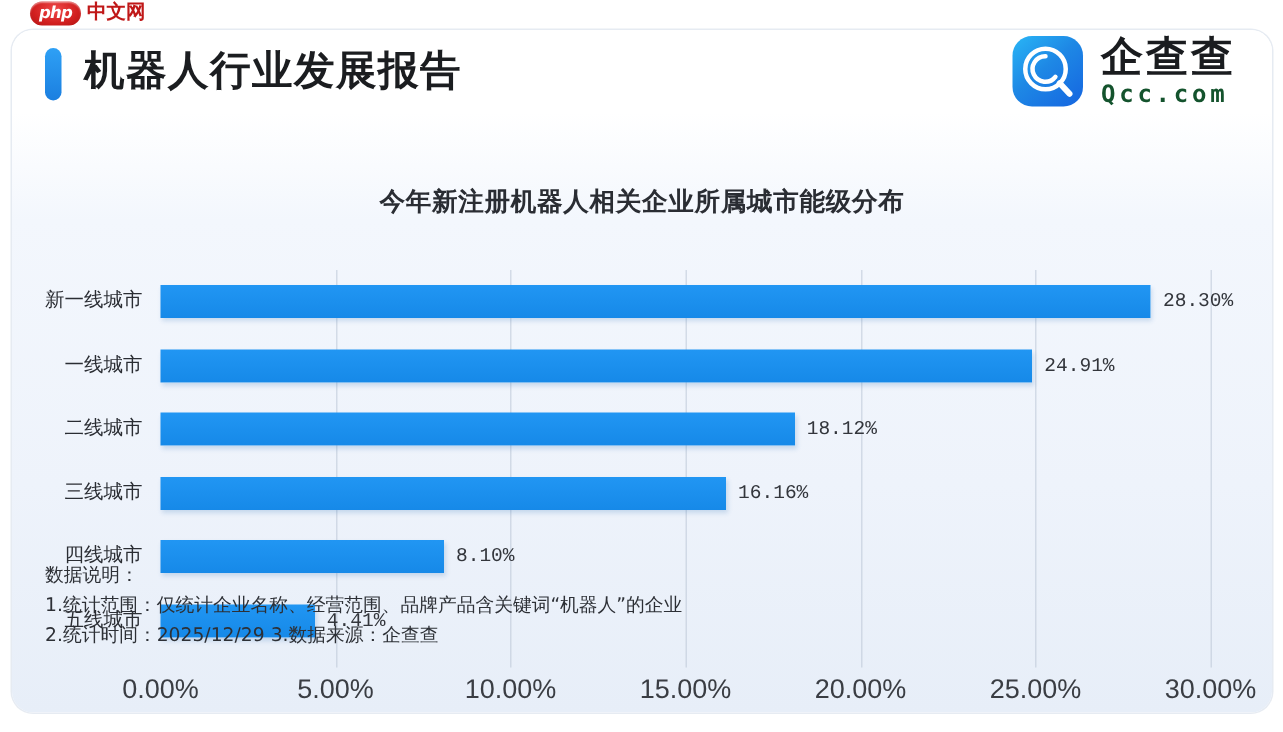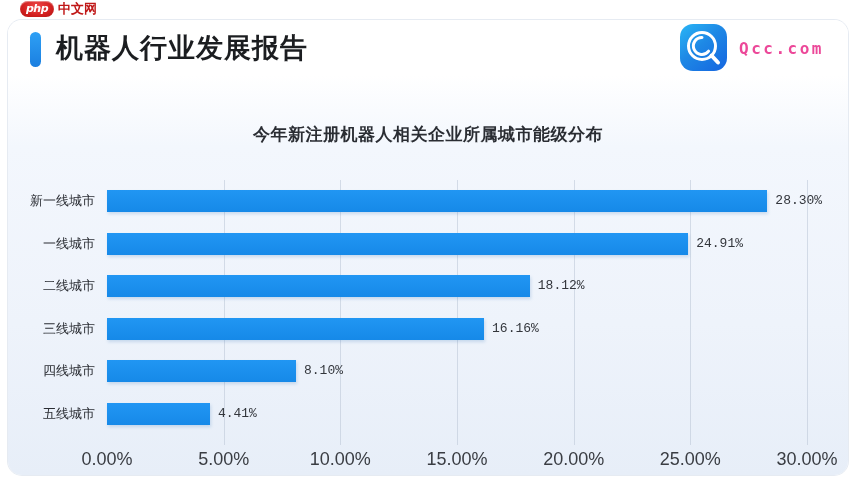--- a/index.html
+++ b/index.html
@@ -67,21 +67,21 @@
     background: linear-gradient(140deg,#29b6f6 0%,#1e88e5 45%,#1565e0 100%);
     position: relative;
   }
   .qcc-mark svg { position: absolute; left: 0; top: 0; }
   .qcc-text { display: flex; flex-direction: column; line-height: 1; }
   .qcc-cn {
     font-size: 28px; font-weight: bold; color: #1a1c1f; letter-spacing: 2px;
     font-family: "DejaVu Sans", "Liberation Sans", sans-serif;
   }
   .qcc-en {
-    font-size: 16px; font-weight: bold; color: #ec4899; letter-spacing: 2.5px;
+    font-size: 16px; font-weight: bold; color: #14532d; letter-spacing: 2.5px;
     margin-top: 3px; font-family: "DejaVu Sans Mono", "Liberation Mono", monospace;
   }
 
   
   .chart-body {
     position: relative; height: 400px;
     background: linear-gradient(180deg,#ffffff 0%, #f3f7fd 18%, #eef3fb 62%, #e7eef8 100%);
   }
   .chart-subtitle {
     position: absolute; left: 0; right: 0; top: 48px;
@@ -160,20 +160,21 @@
 
       <div class="qcc-wrap">
         <div class="qcc-mark">
           <svg width="47" height="47" viewBox="0 0 47 47">
             <circle cx="22" cy="22" r="13.5" fill="none" stroke="#ffffff" stroke-width="3"></circle>
             <path d="M22 13.5 A8.5 8.5 0 1 0 28.6 27.2" fill="none" stroke="#ffffff" stroke-width="3" stroke-linecap="round"></path>
             <path d="M31.5 31.5 L38 38.5" stroke="#ffffff" stroke-width="4" stroke-linecap="round"></path>
           </svg>
         </div>
         <div class="qcc-text">
+          <span class="qcc-cn">企查查</span>
           <span class="qcc-en">Qcc.com</span>
         </div>
       </div>
     </div>
 
     <div class="chart-body">
       <div class="chart-subtitle">今年新注册机器人相关企业所属城市能级分布</div>
 
       <div class="plot">
         <div class="gridlines" id="gridlines">
@@ -222,16 +223,21 @@
       <div class="xaxis" id="xaxis">
           <div class="xtick" style="left: 0px;">0.00%</div>
           <div class="xtick" style="left: 116.667px;">5.00%</div>
           <div class="xtick" style="left: 233.333px;">10.00%</div>
           <div class="xtick" style="left: 350px;">15.00%</div>
           <div class="xtick" style="left: 466.667px;">20.00%</div>
           <div class="xtick" style="left: 583.333px;">25.00%</div>
           <div class="xtick" style="left: 700px;">30.00%</div>
         </div>
 
+      <div class="notes">
+        <div>数据说明：</div>
+        <div>1.统计范围：仅统计企业名称、经营范围、品牌产品含关键词“机器人”的企业</div>
+        <div>2.统计时间：2025/12/29  3.数据来源：企查查</div>
+      </div>
     </div>
 
   </div>
 </div>
 
 </body></html>

